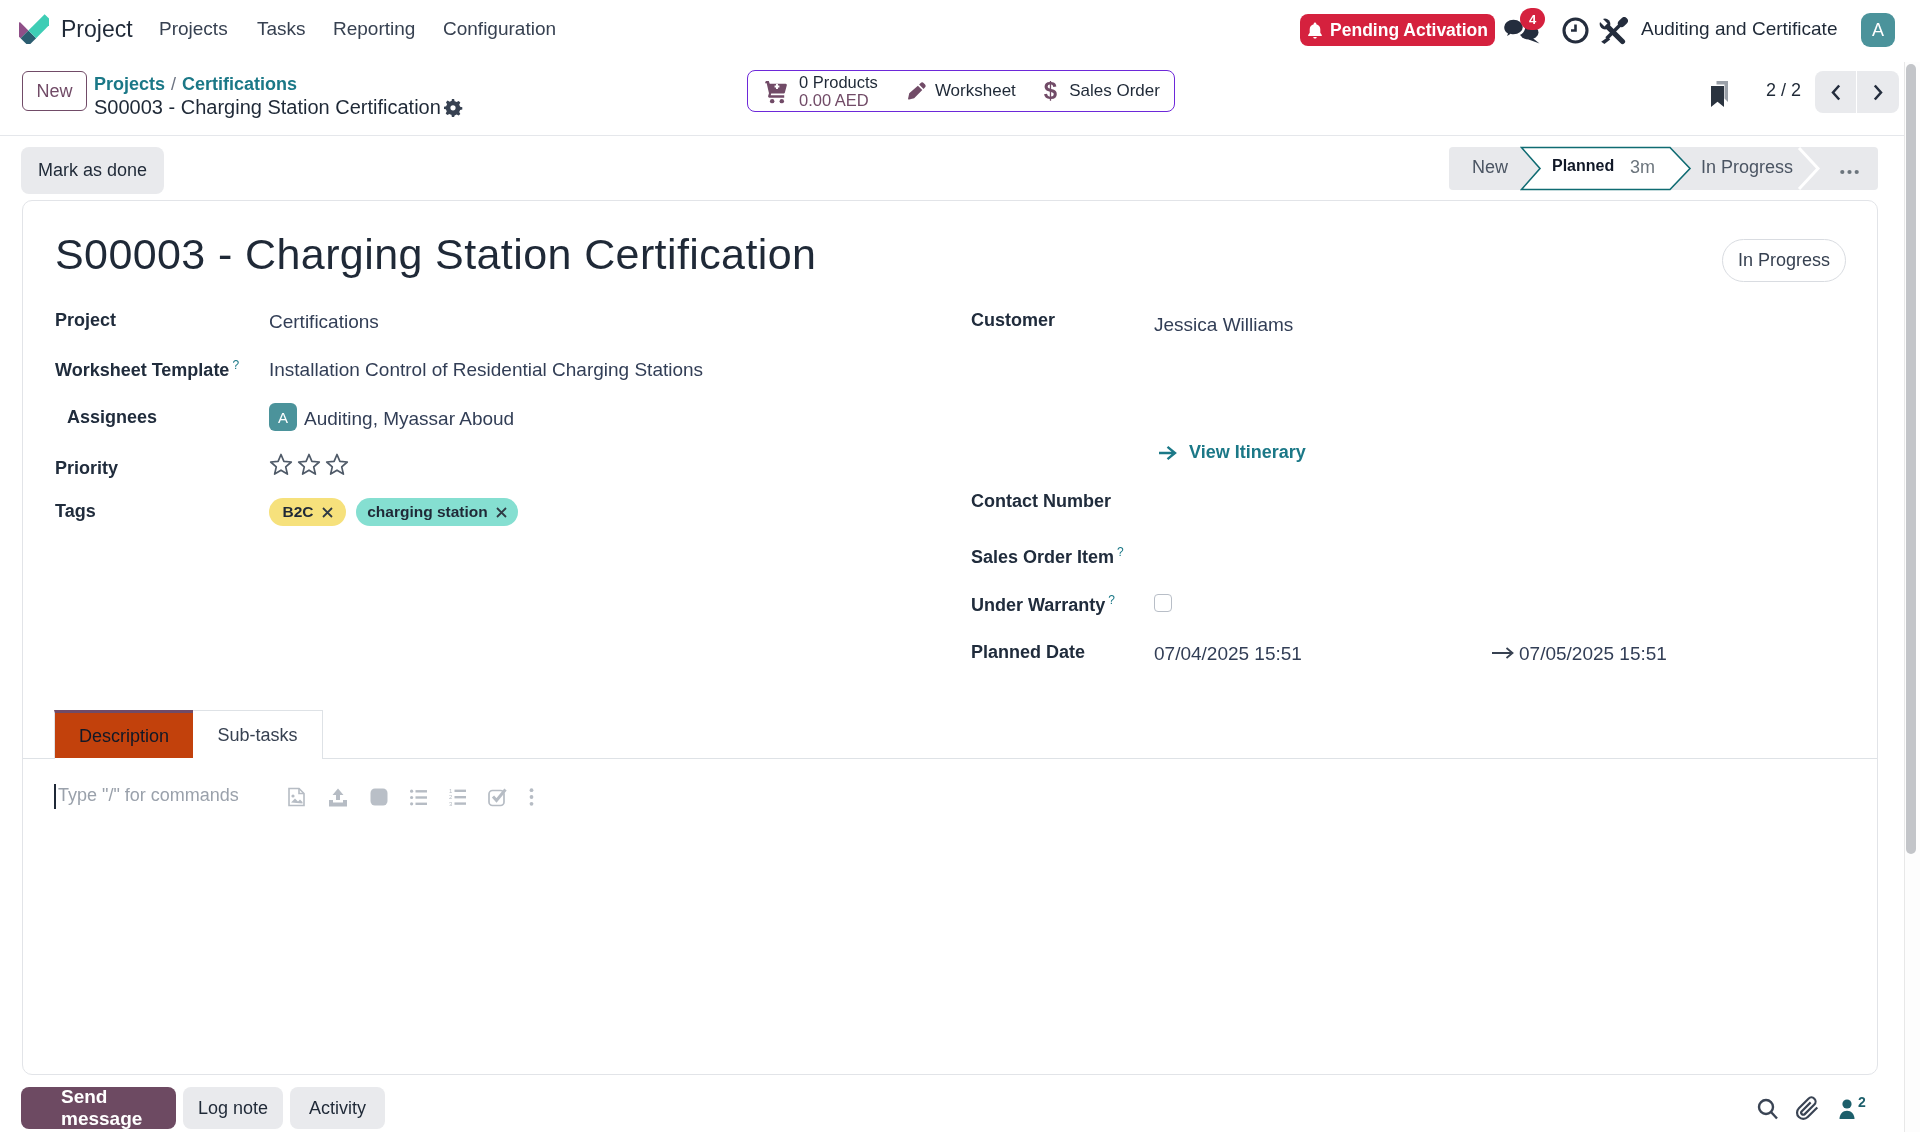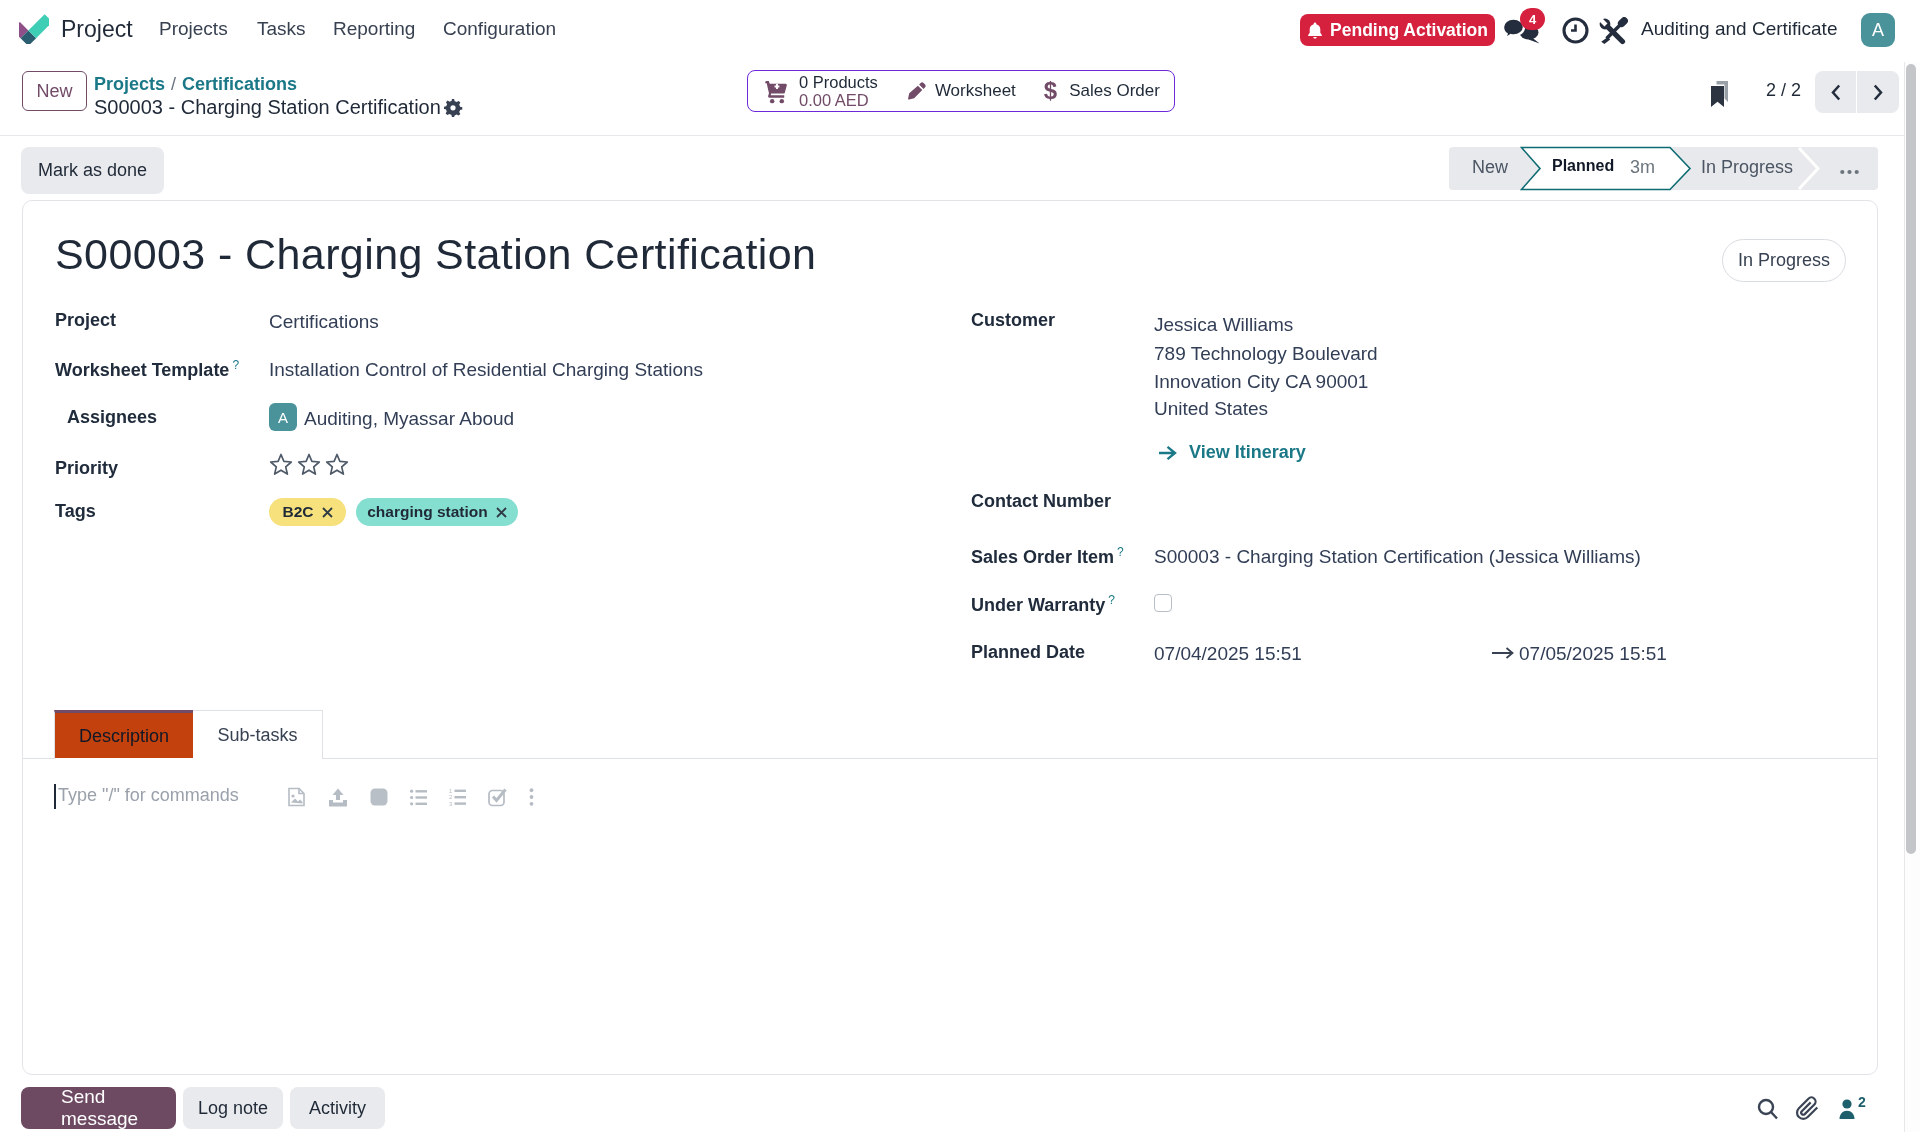--- a/index.html
+++ b/index.html
@@ -68,21 +68,21 @@
 .tab2 { left:193px; top:710px; width:130px; height:49px; background:#fff; border:1px solid #dee2e6; border-left:none; border-bottom:none; font-size:18px; color:#374151; display:flex; align-items:center; justify-content:center; }
 .tabline { left:23px; top:758px; width:1854px; height:1px; background:#dee2e6; }
 .tabline-mask { left:55px; top:758px; width:138px; height:1px; background:#fff; }
 
 
 .caret { left:54px; top:784px; width:2px; height:25px; background:#1f2937; }
 .placeholder { left:58px; top:785px; font-size:18px; color:#9aa1ab; }
 .toolicons { left:287px; top:787px; display:flex; gap:22px; align-items:center; }
 
 
-.btn-send { left:21px; top:1087px; width:155px; height:42px; background:#6d4a62; border-radius:8px; color:#fff; font-size:19px; font-weight:400; display:flex; align-items:center; justify-content:center;padding-left:40px; }
+.btn-send { left:21px; top:1087px; width:155px; height:42px; background:#6d4a62; border-radius:8px; color:#fff; font-size:19px; font-weight:700; display:flex; align-items:center; justify-content:center;padding-left:40px; }
 .btn-log { left:183px; top:1087px; width:100px; height:42px; background:#e9eaed; border-radius:8px; color:#1f2937; font-size:18px; display:flex; align-items:center; justify-content:center; }
 .btn-act { left:290px; top:1087px; width:95px; height:42px; background:#e9eaed; border-radius:8px; color:#1f2937; font-size:18px; display:flex; align-items:center; justify-content:center; }
 .sup2 { left:1858px; top:1094px; font-size:14px; font-weight:600; color:#1d5f6b; }
 
 
 .sb-track { left:1904px; top:62px; width:16px; height:1070px; background:#fdfdfd; border-left:1px solid #e8e8e8; }
 .sb-thumb { left:1906px; top:64px; width:10px; height:790px; background:#c3c5c9; border-radius:5px; }
 </style>
 </head>
 <body>
@@ -237,30 +237,28 @@
     </div>
   <div class="abs tag tag-cs">
       <span>charging station</span>
       <svg width="11" height="11" viewBox="0 0 11 11">
         <path d="M1 1 L10 10 M10 1 L1 10" stroke="#2f3a44" stroke-width="1.8"></path>
       </svg>
     </div>
 
   <div class="abs flabel" style="left:971px; top:310px;">Customer</div>
   <div class="abs fval" style="left:1154px; top:311px; line-height:27.5px;">Jessica Williams</div>
-  <div class="abs fval" style="left:1154px; top:340px; line-height:27.5px;">789 Technology Boulevard<br>Innovation City CA 90001<br>United States</div>
   <div class="abs viewitin">
     <svg width="19" height="16" viewBox="0 0 19 16">
         <path d="M1 8 h14 M9.5 1.8 L17 8 L9.5 14.2" fill="none" stroke="#1b7887" stroke-width="2.4"></path>
       </svg>
     <span>View Itinerary</span>
   </div>
   <div class="abs flabel" style="left:971px; top:491px;">Contact Number</div>
   <div class="abs flabel" style="left:971px; top:545px;">Sales Order Item<span class="sup-q">?</span></div>
-  <div class="abs fval" style="left:1154px; top:546px;">S00003 - Charging Station Certification (Jessica Williams)</div>
   <div class="abs flabel" style="left:971px; top:593px;">Under Warranty<span class="sup-q">?</span></div>
   <div class="abs checkbox"></div>
   <div class="abs flabel" style="left:971px; top:642px;">Planned Date</div>
   <div class="abs fval" style="left:1154px; top:643px;">07/04/2025 15:51</div>
   <svg class="abs" style="left:1491px; top:646px;" width="23" height="14" viewBox="0 0 23 14">
     <path d="M1 7 h19 M15.5 2 L21.5 7 L15.5 12" fill="none" stroke="#374151" stroke-width="1.8"></path>
   </svg>
   <div class="abs fval" style="left:1519px; top:643px;">07/05/2025 15:51</div>
 
   <div class="abs tabline"></div>

